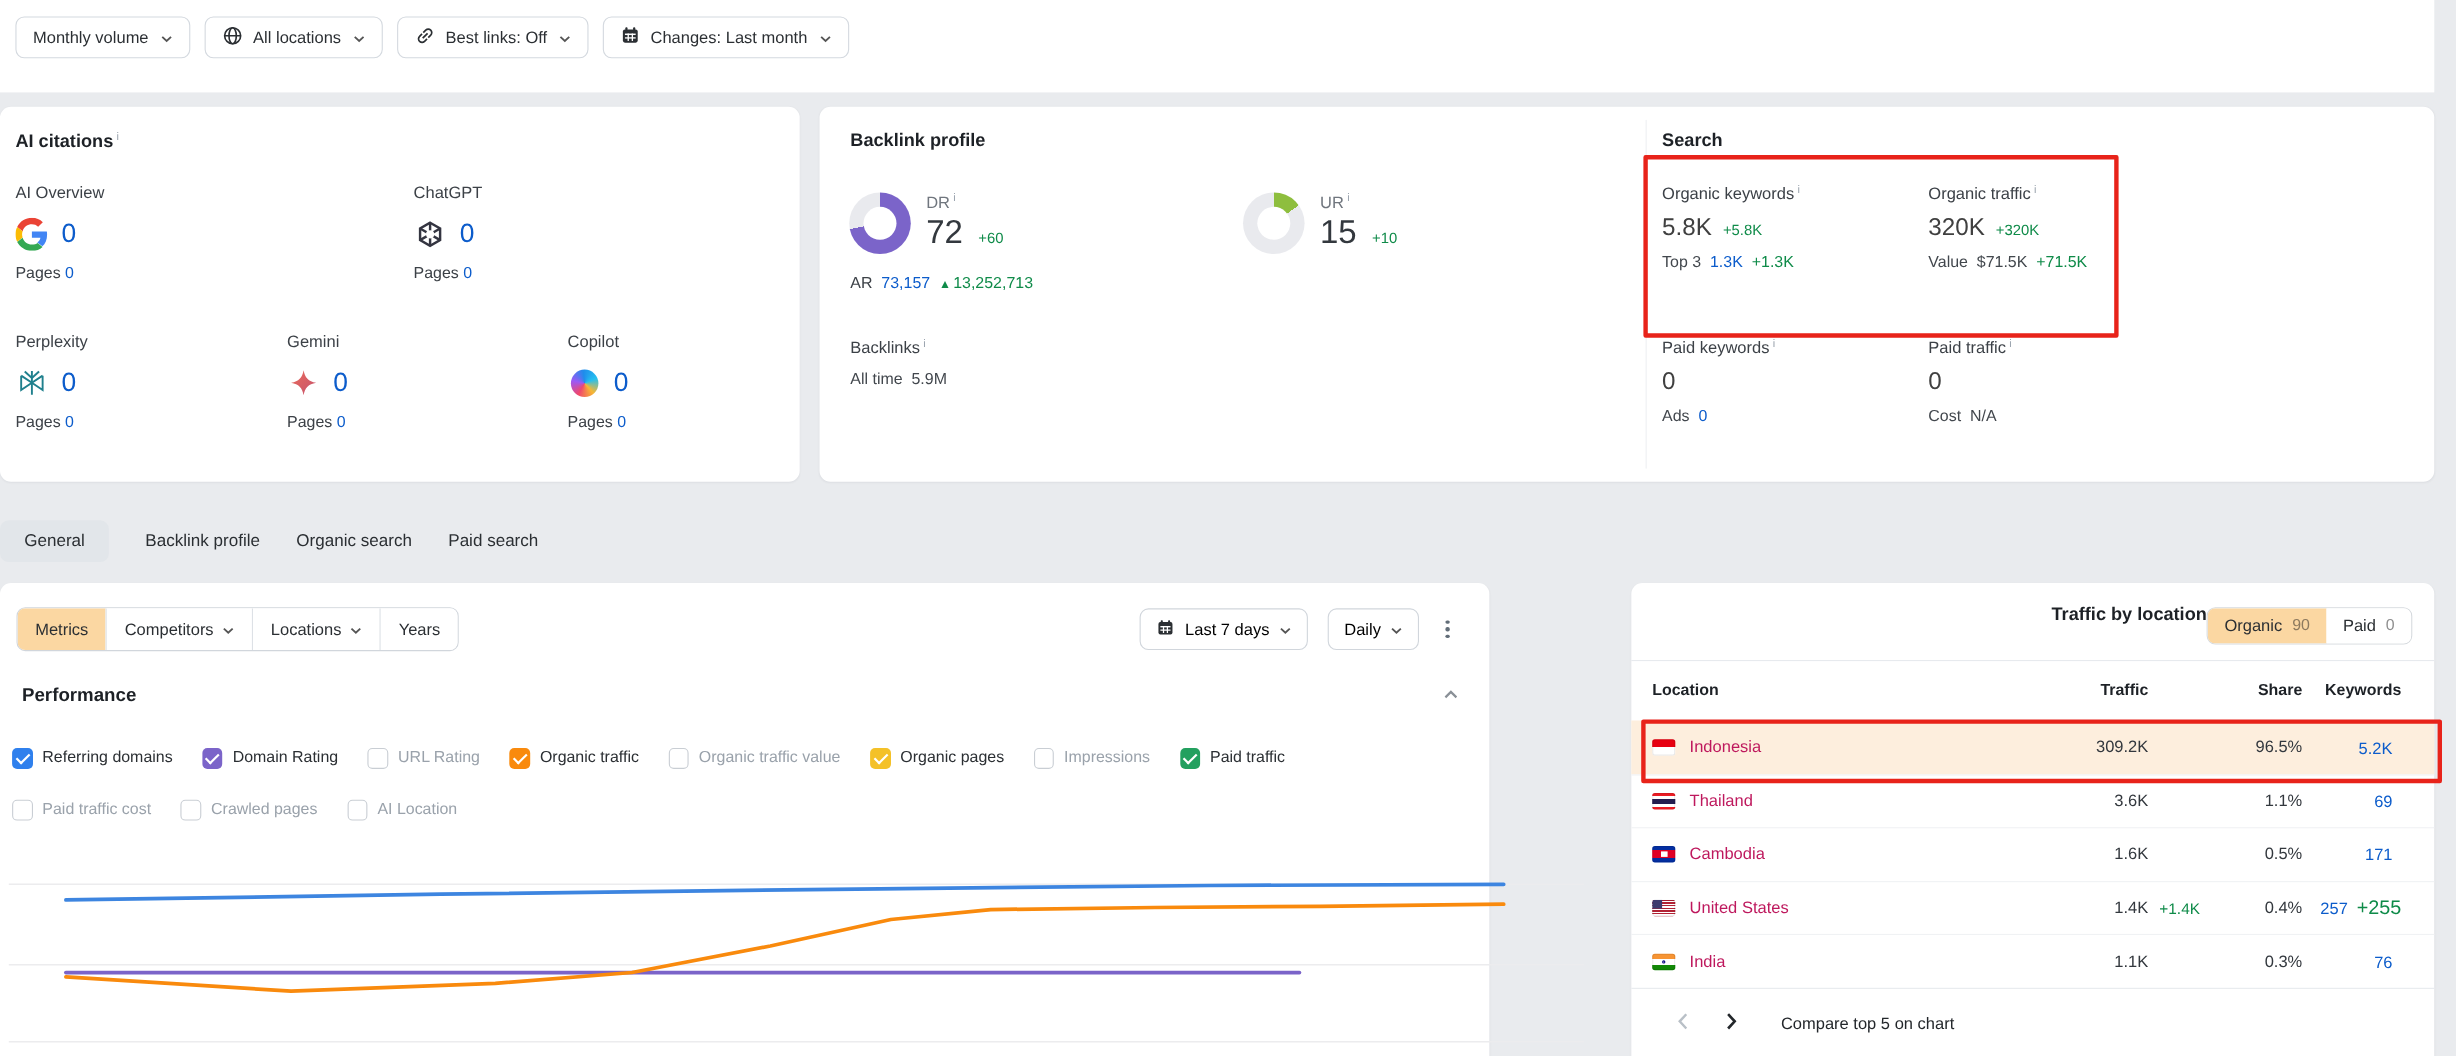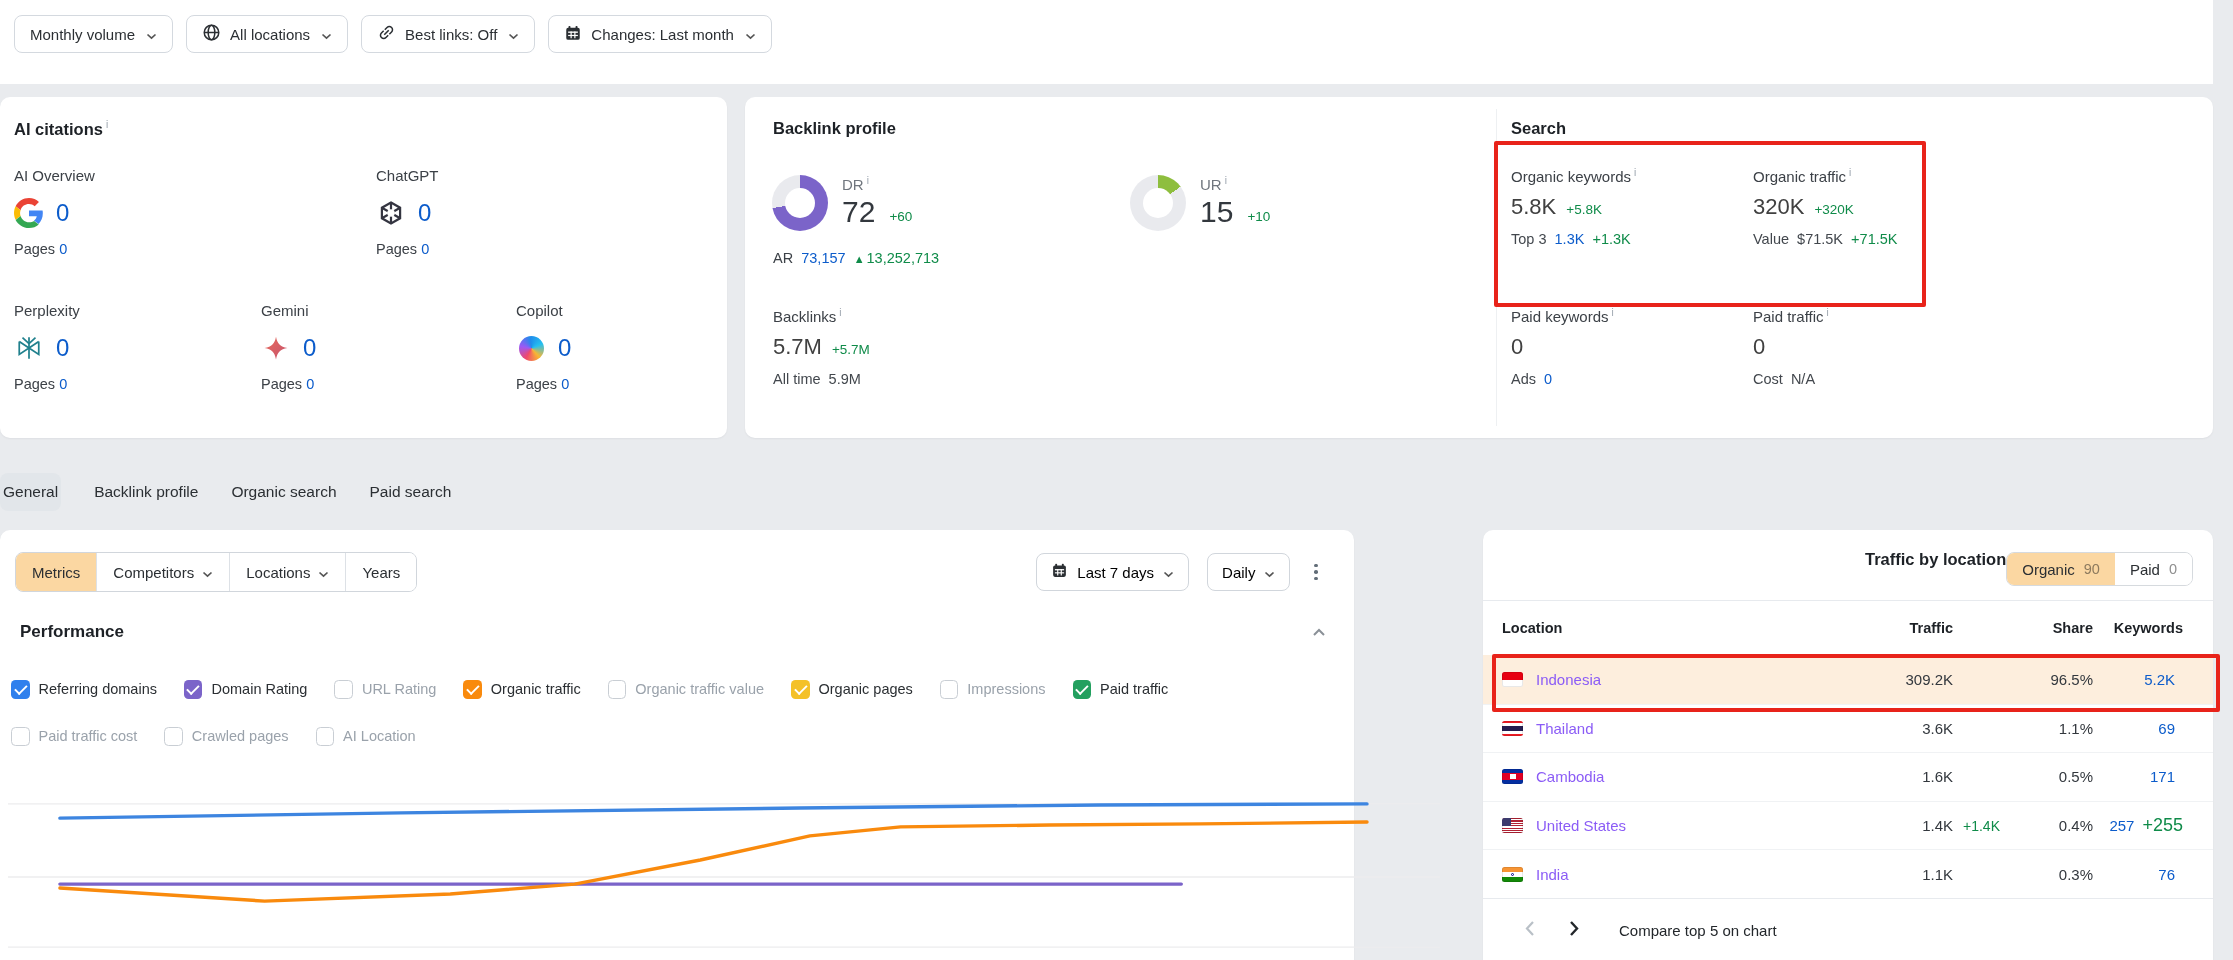--- a/index.html
+++ b/index.html
@@ -58,21 +58,21 @@
   .m-label{font-size:15px;color:#3c4147}
   .m-value{font-size:22px;color:#404040;line-height:1.1}
   .m-block{position:absolute;width:300px}
   .m-block .vrow{display:flex;align-items:baseline;gap:10px;margin-top:10px}
   .m-block .sub{margin-top:12px;font-size:14.5px;color:#42474d}
   .tri{font-size:11px;color:#0f8b49;margin-right:2px}
 
   
   .tabs{position:absolute;left:0;top:470px;height:44px;display:flex;align-items:center;gap:33px}
   .tab{font-size:15.5px;color:#2b2f33;cursor:pointer;padding:10px 0}
-  .tab.active{background:#e2e6ea;border-radius:8px;padding:10px 3px}
+  .tab.active{background:#e2e6ea;border-radius:8px;padding:10px 22px}
 
   
   .mtoolbar{position:absolute;left:15px;top:22px;right:30px;display:flex;justify-content:space-between;align-items:center}
   .segctl{display:flex;border:1px solid #d1d6dc;border-radius:8px;overflow:hidden;height:38px}
   .seg{display:flex;align-items:center;gap:8px;padding:0 16px;font-size:15px;background:#fff;cursor:pointer;border-left:1px solid #dde1e6}
   .seg:first-child{border-left:none}
   .seg.active{background:#fbd7a2}
   .rgroup{display:flex;align-items:center;gap:18px}
   .rbtn{display:flex;align-items:center;gap:9px;height:38px;padding:0 14px;border:1px solid #d1d6dc;border-radius:8px;background:#fff;font-size:15px;cursor:pointer}
   .kebab{display:flex;flex-direction:column;gap:3px;padding:6px;cursor:pointer}
@@ -107,21 +107,21 @@
   .lt-grid{display:grid;grid-template-columns:1fr 96px 56px 84px 90px;align-items:center}
   .lt-header{position:absolute;left:19px;right:30px;top:78px;height:40px;font-weight:bold;font-size:14.5px;color:#1d2126}
   .lt-rows{position:absolute;left:0;right:0;top:125px}
   .lt-row{height:48.6px;padding-left:19px;padding-right:30px;box-sizing:border-box;border-top:1px solid #f0f2f4;font-size:15px;cursor:pointer}
   .lt-row:first-child{border-top:none}
   .lt-row.hl{background:#fdeedd}
   .c-traffic,.c-share{text-align:right;color:#33383e}
   .c-tdelta{text-align:left;padding-left:10px;color:#0f8b49;font-size:14px}
   .c-kw{text-align:right;color:#0c5ccb}
   .c-kw .kwd{color:#0f8b49;font-size:18px;margin-left:8px}
-  .c-name{display:flex;align-items:center;gap:13px;color:#8b5cf6}
+  .c-name{display:flex;align-items:center;gap:13px;color:#be185d}
   .flag{width:21px;height:15px;border-radius:2.5px;box-shadow:inset 0 0 0 1px rgba(0,0,0,.09);position:relative;overflow:hidden;flex:none}
   .flag-id{background:linear-gradient(#e70011 0 50%,#fff 50% 100%)}
   .flag-th{background:linear-gradient(#ed1c24 0 16%,#fff 16% 34%,#241d4f 34% 66%,#fff 66% 84%,#ed1c24 84% 100%)}
   .flag-kh{background:linear-gradient(#032ea1 0 26%,#e00025 26% 74%,#032ea1 74% 100%)}
   .flag-kh::after{content:"";position:absolute;left:7.5px;top:5px;width:6px;height:5px;background:#fff}
   .flag-us{background:repeating-linear-gradient(#b22234 0 1.2px,#fff 1.2px 2.4px)}
   .flag-us::after{content:"";position:absolute;left:0;top:0;width:9px;height:8px;background:#3c3b6e}
   .flag-in{background:linear-gradient(#f79433 0 33%,#fff 33% 67%,#128807 67% 100%)}
   .flag-in::after{content:"";position:absolute;left:8.5px;top:6px;width:3.5px;height:3.5px;border-radius:50%;border:1px solid #000080;box-sizing:border-box}
   .lt-footer{position:absolute;left:0;right:0;top:368px;border-top:1px solid #e7eaee;height:62px;display:flex;align-items:center}
@@ -291,24 +291,20 @@
     <div class="donut donut-ur"></div>
     <div>
       <div class="lbl"><span>UR</span><sup class="info">i</sup></div>
       <div class="big">15</div>
     </div>
     <div class="delta-sm" style="margin-top:34px">+10</div>
   </div>
 
   <div class="m-block" style="left:28px;top:210px">
     <div class="m-label"><span>Backlinks</span><sup class="info">i</sup></div>
-    <div class="vrow">
-        <a class="m-value">5.7M</a>
-        <span class="delta-sm">+5.7M</span>
-      </div>
     <div class="sub"><span>All time</span>&nbsp; <span>5.9M</span></div>
   </div>
 
 
   <div class="bs-divider"></div>
 
   <div class="ctitle" style="position:absolute;left:766px;top:22px">Search</div>
 
   <div class="m-block" style="left:766px;top:70px">
     <div class="m-label"><span>Organic keywords</span><sup class="info">i</sup></div>

